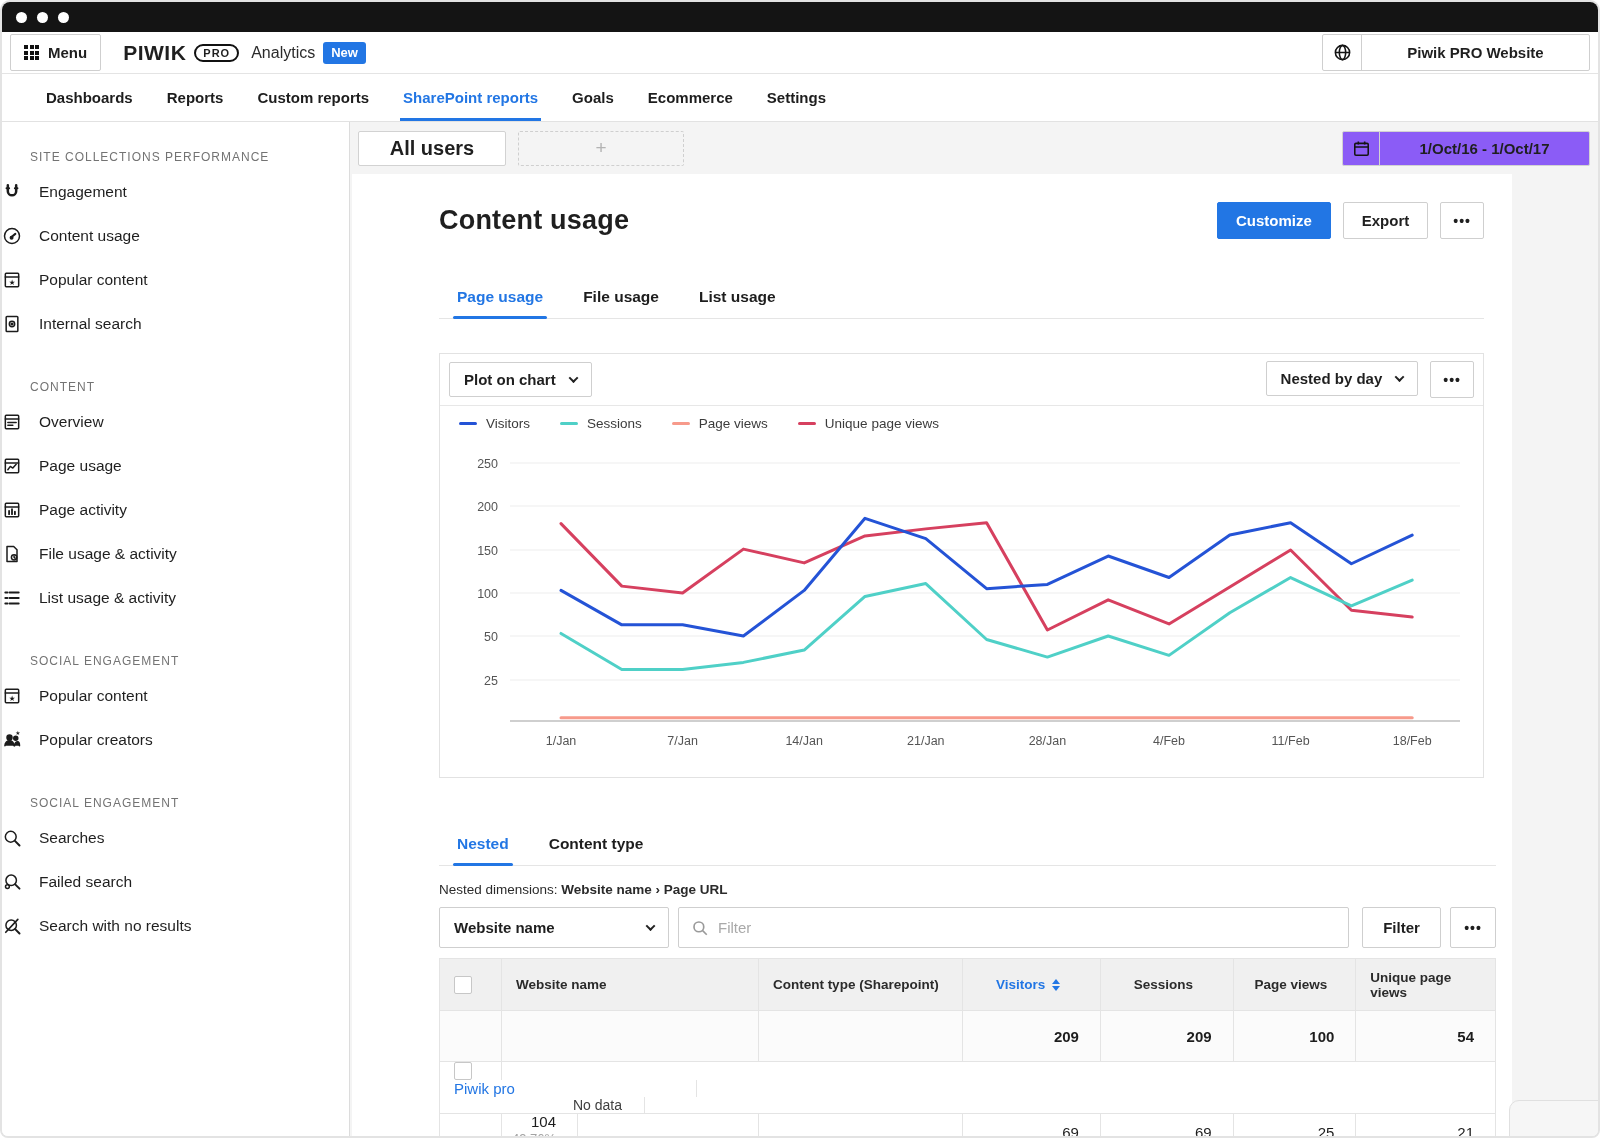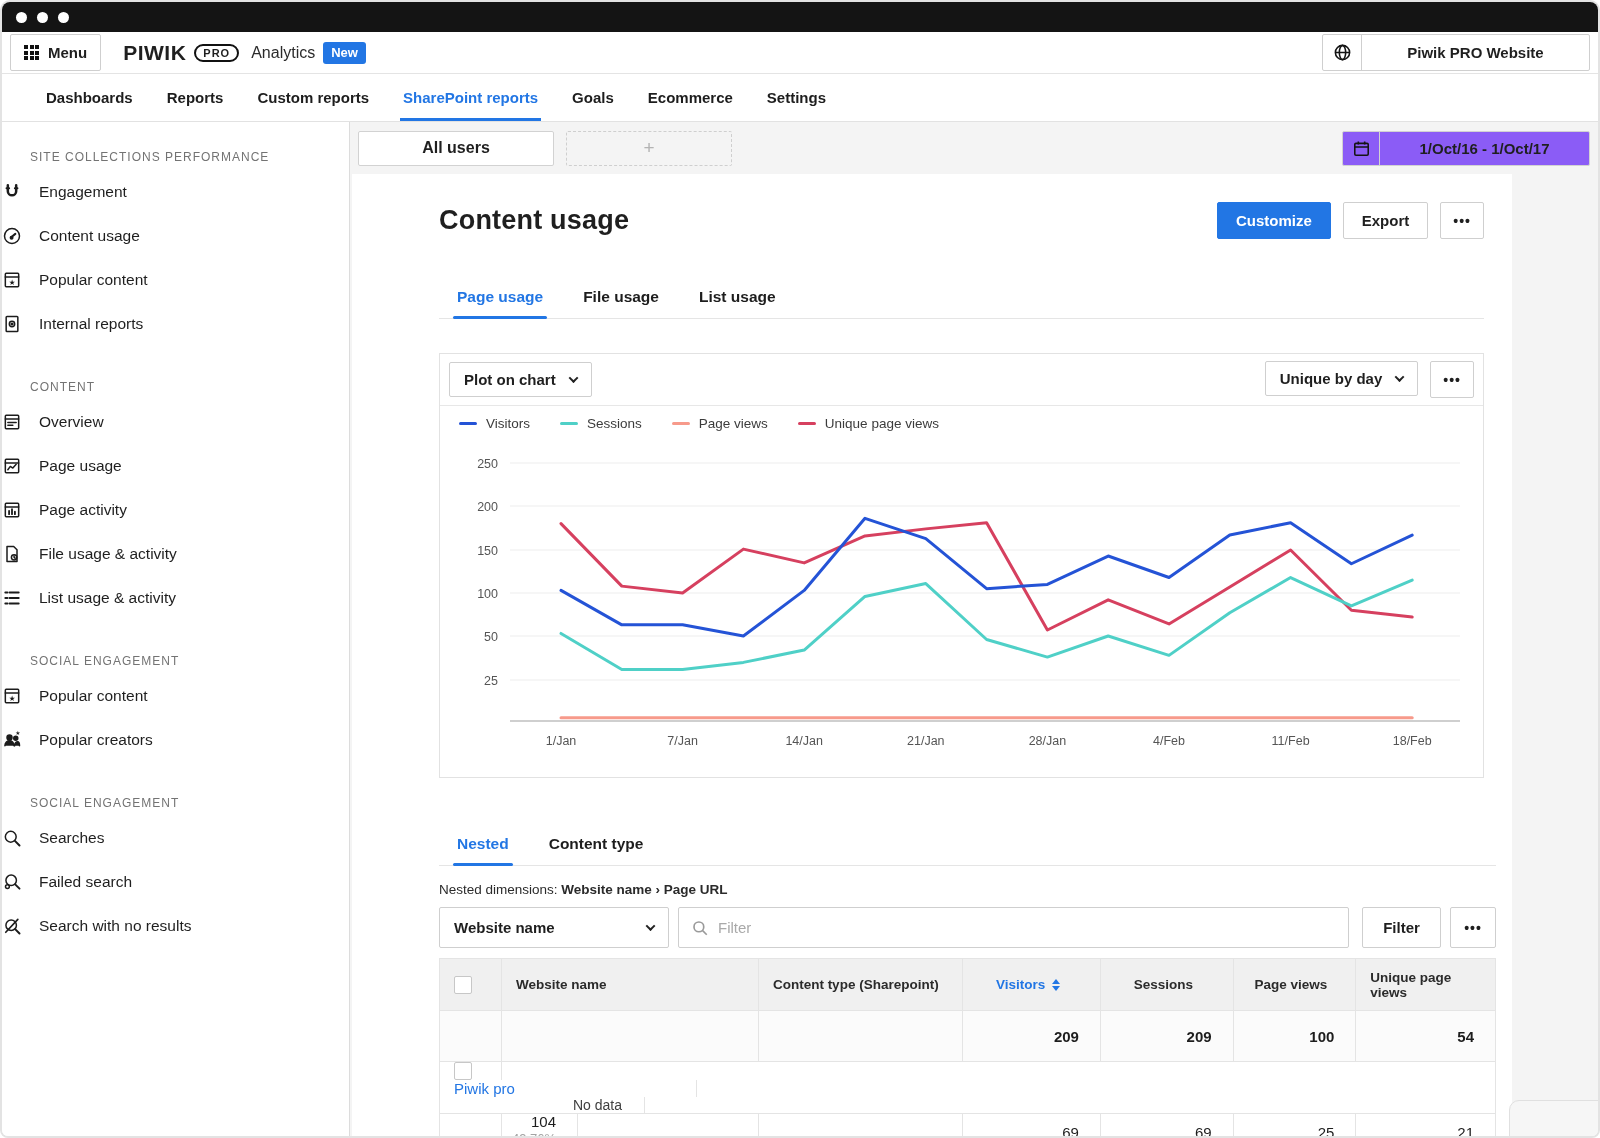--- a/index.html
+++ b/index.html
@@ -36,21 +36,21 @@
   .workspace { display:flex; height:1018px; background:#f4f4f4; }
   .sidebar { width:348px; background:#fff; border-right:1px solid #dcdcdc; overflow:hidden; flex:none; }
   .side-section { margin-top:28px; }
   .side-section + .side-section { margin-top:34px; }
   .side-title { font-size:12px; font-weight:400; color:#737373; letter-spacing:1px; margin:8px 0 6px 28px; }
   .side-item { height:44px; display:flex; align-items:center; gap:17px; font-size:15.5px; cursor:pointer; }
   .side-item svg { flex:none; }
 
   .main { flex:1; display:flex; flex-direction:column; min-width:0; }
   .segmentbar { height:52px; display:flex; align-items:center; padding:0 8px; gap:12px; flex:none; }
-  .seg-tab { width:196px; height:35px; background:#fff; border:1px solid #d2d2d2; border-radius:2px; display:flex; align-items:center; justify-content:center; font-size:16px; font-weight:600; cursor:pointer; }
+  .seg-tab { width:148px; height:35px; background:#fff; border:1px solid #d2d2d2; border-radius:2px; display:flex; align-items:center; justify-content:center; font-size:20px; font-weight:600; cursor:pointer; }
   .seg-add { width:166px; height:35px; border:1px dashed #cfcfcf; border-radius:2px; display:flex; align-items:center; justify-content:center; color:#b3b3b3; font-size:19px; cursor:pointer; }
   .datebox { margin-left:auto; height:35px; width:248px; background:#8b5cf6; border:1px solid #d2d2d2; border-radius:2px; display:flex; cursor:pointer; }
   .datebox .ico-cell { width:37px; border-right:1px solid #d2d2d2; display:flex; align-items:center; justify-content:center; }
   .datebox .lbl { flex:1; display:flex; align-items:center; justify-content:center; font-size:15px; font-weight:600; }
 
   .card-row { flex:1; display:flex; min-height:0; }
   .card { width:1160px; margin-left:2px; background:#fff; padding:28px 0 0 87px; overflow:hidden; }
 
   .title-row { display:flex; align-items:center; width:1045px; }
   .report-title { font-size:27px; font-weight:700; letter-spacing:0.2px; }
@@ -194,21 +194,21 @@
               <text x="12" y="17.8" text-anchor="middle" font-size="9" fill="#1c1c1c" stroke="none">★</text>
             </svg>
             <span>Popular content</span>
           </div>
           <div class="side-item">
             <svg width="20" height="20" viewBox="0 0 24 24" fill="none" stroke="#1c1c1c" stroke-width="1.8" stroke-linecap="round" stroke-linejoin="round">
               <rect x="5" y="3" width="14" height="18" rx="1"></rect>
               <circle cx="12" cy="12" r="3.2"></circle>
               <circle cx="12" cy="12" r="1" fill="#1c1c1c"></circle>
             </svg>
-            <span>Internal reports</span>
+            <span>Internal search</span>
           </div>
         </div>
         <div class="side-section">
           <div class="side-title">CONTENT</div>
           <div class="side-item">
             <svg width="20" height="20" viewBox="0 0 24 24" fill="none" stroke="#1c1c1c" stroke-width="1.8" stroke-linecap="round" stroke-linejoin="round">
               <rect x="4" y="4" width="16" height="16" rx="1"></rect>
               <path d="M4 8.5h16M7 12.5h10M7 16h6"></path>
             </svg>
             <span>Overview</span>
@@ -328,21 +328,21 @@
             </div>
 
           <div class="chart-panel">
             <div class="chart-controls">
               <div class="select-btn">
                 <span>Plot on chart</span>
                 <span class="chev"></span>
               </div>
               <div class="right">
                 <div class="select-btn">
-                  <span>Unique by day</span>
+                  <span>Nested by day</span>
                   <span class="chev"></span>
                 </div>
                 <div class="btn dots">•••</div>
               </div>
             </div>
             <div class="legend" id="chart-legend">
                 <div class="legend-item">
                   <span class="legend-swatch" style="background:#2453d6"></span>
                   <span>Visitors</span>
                 </div>

